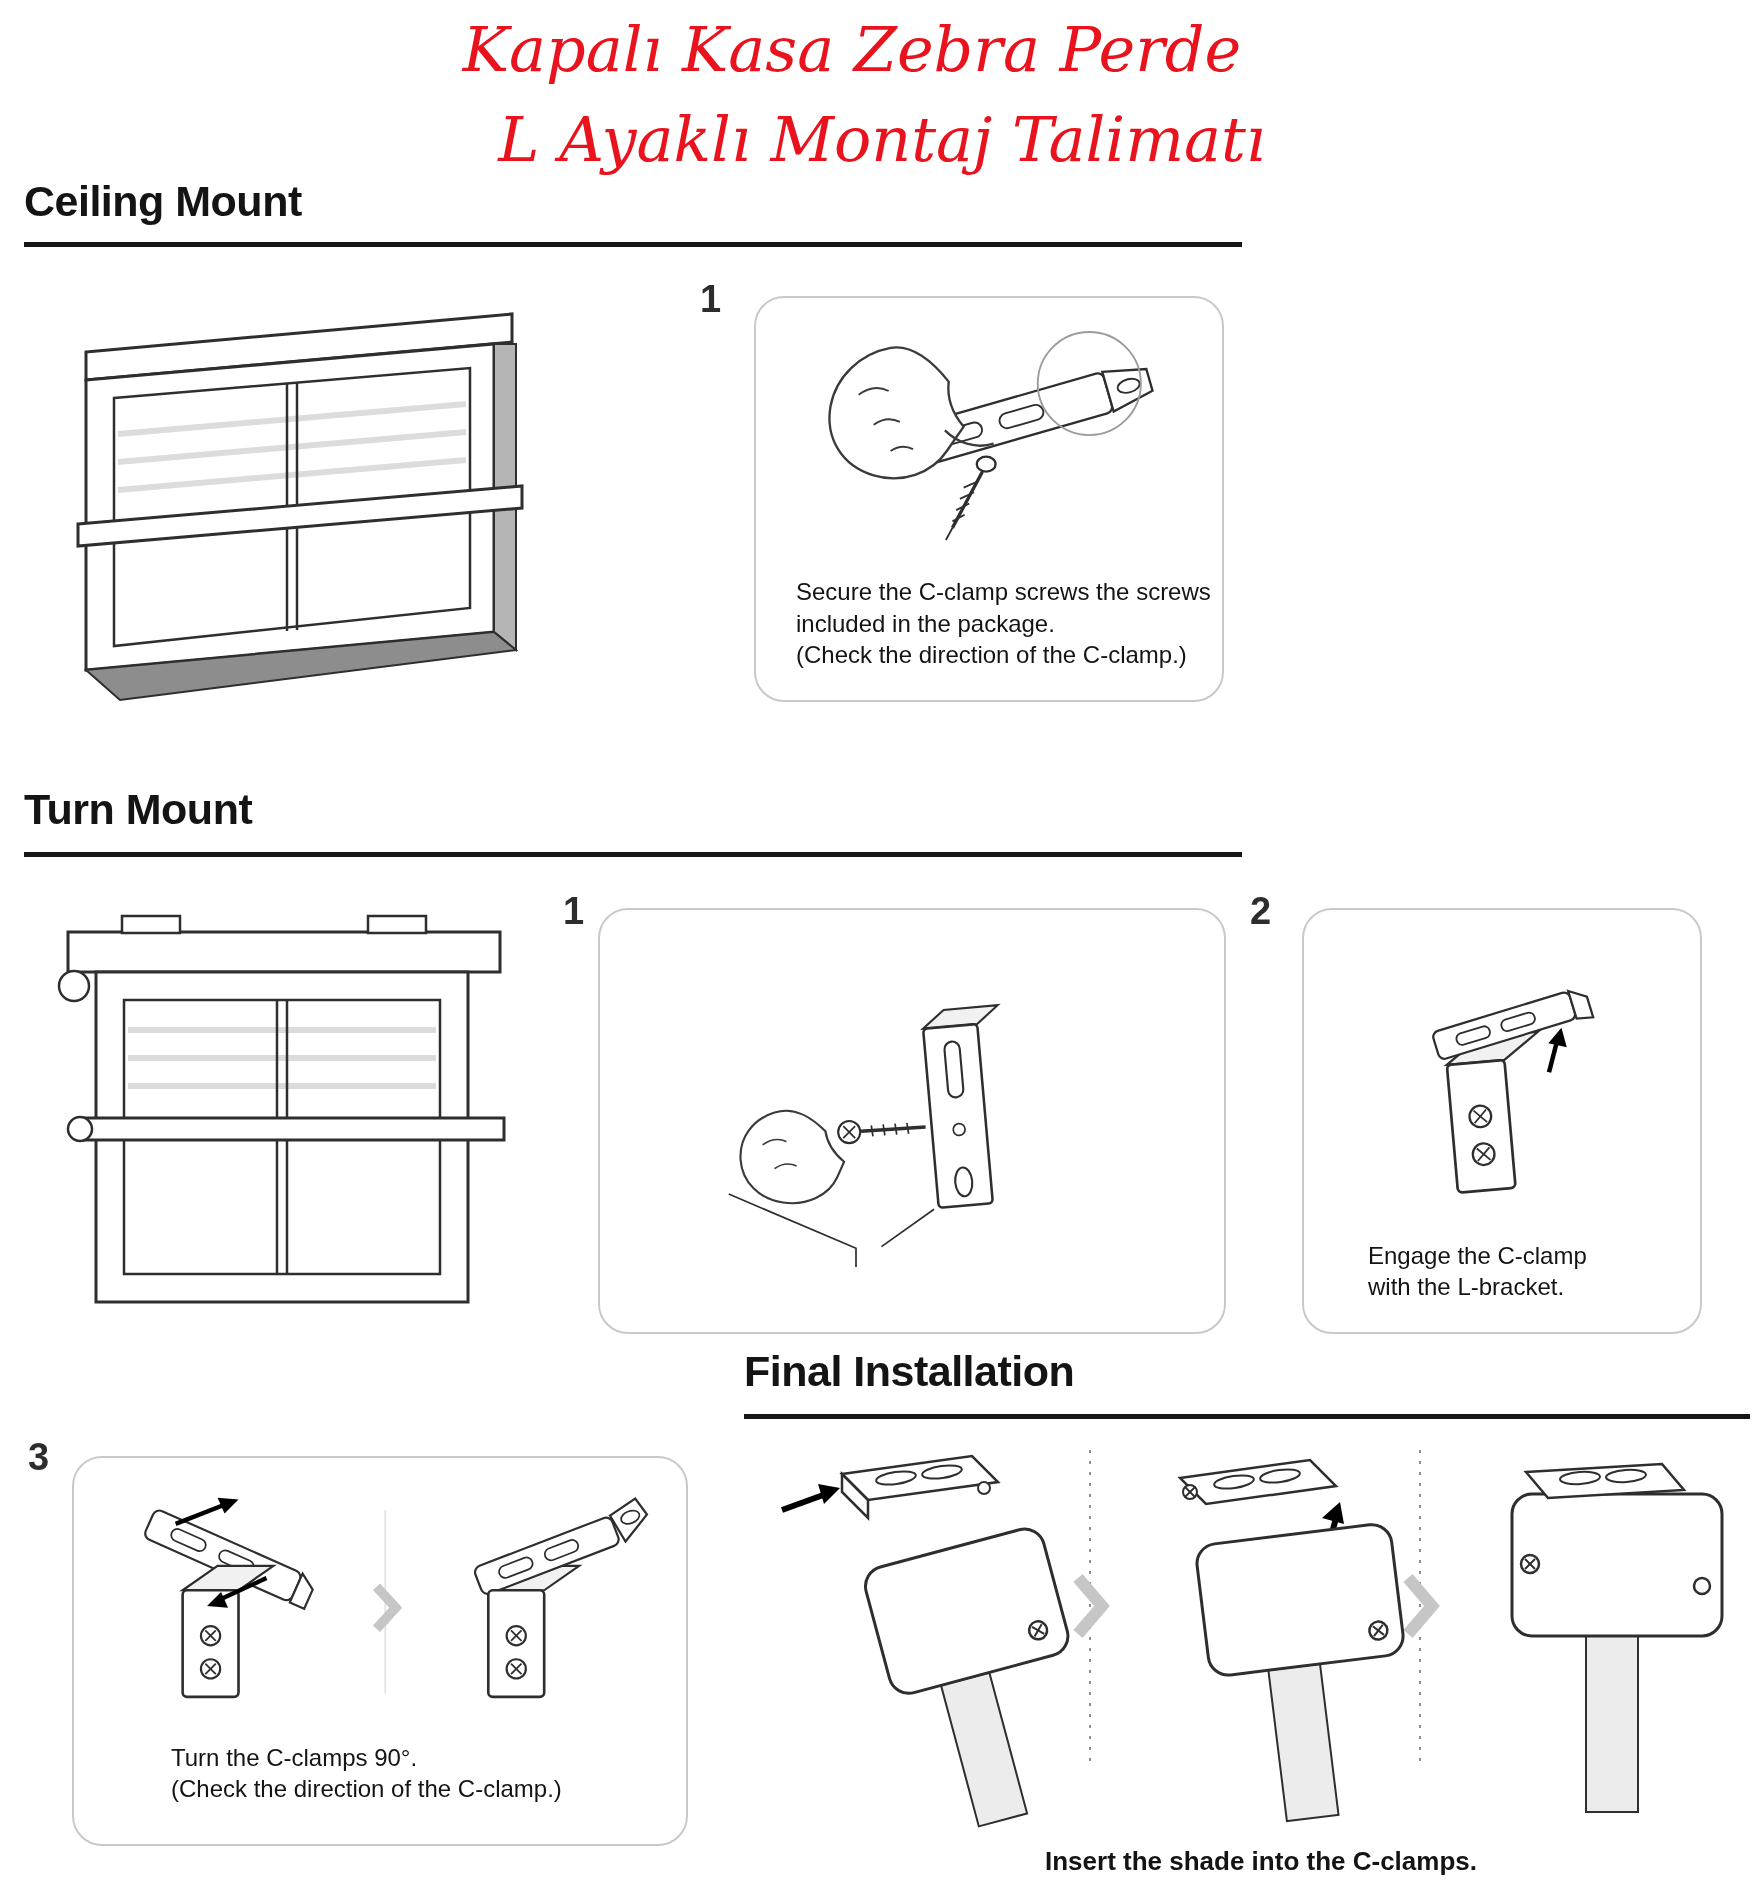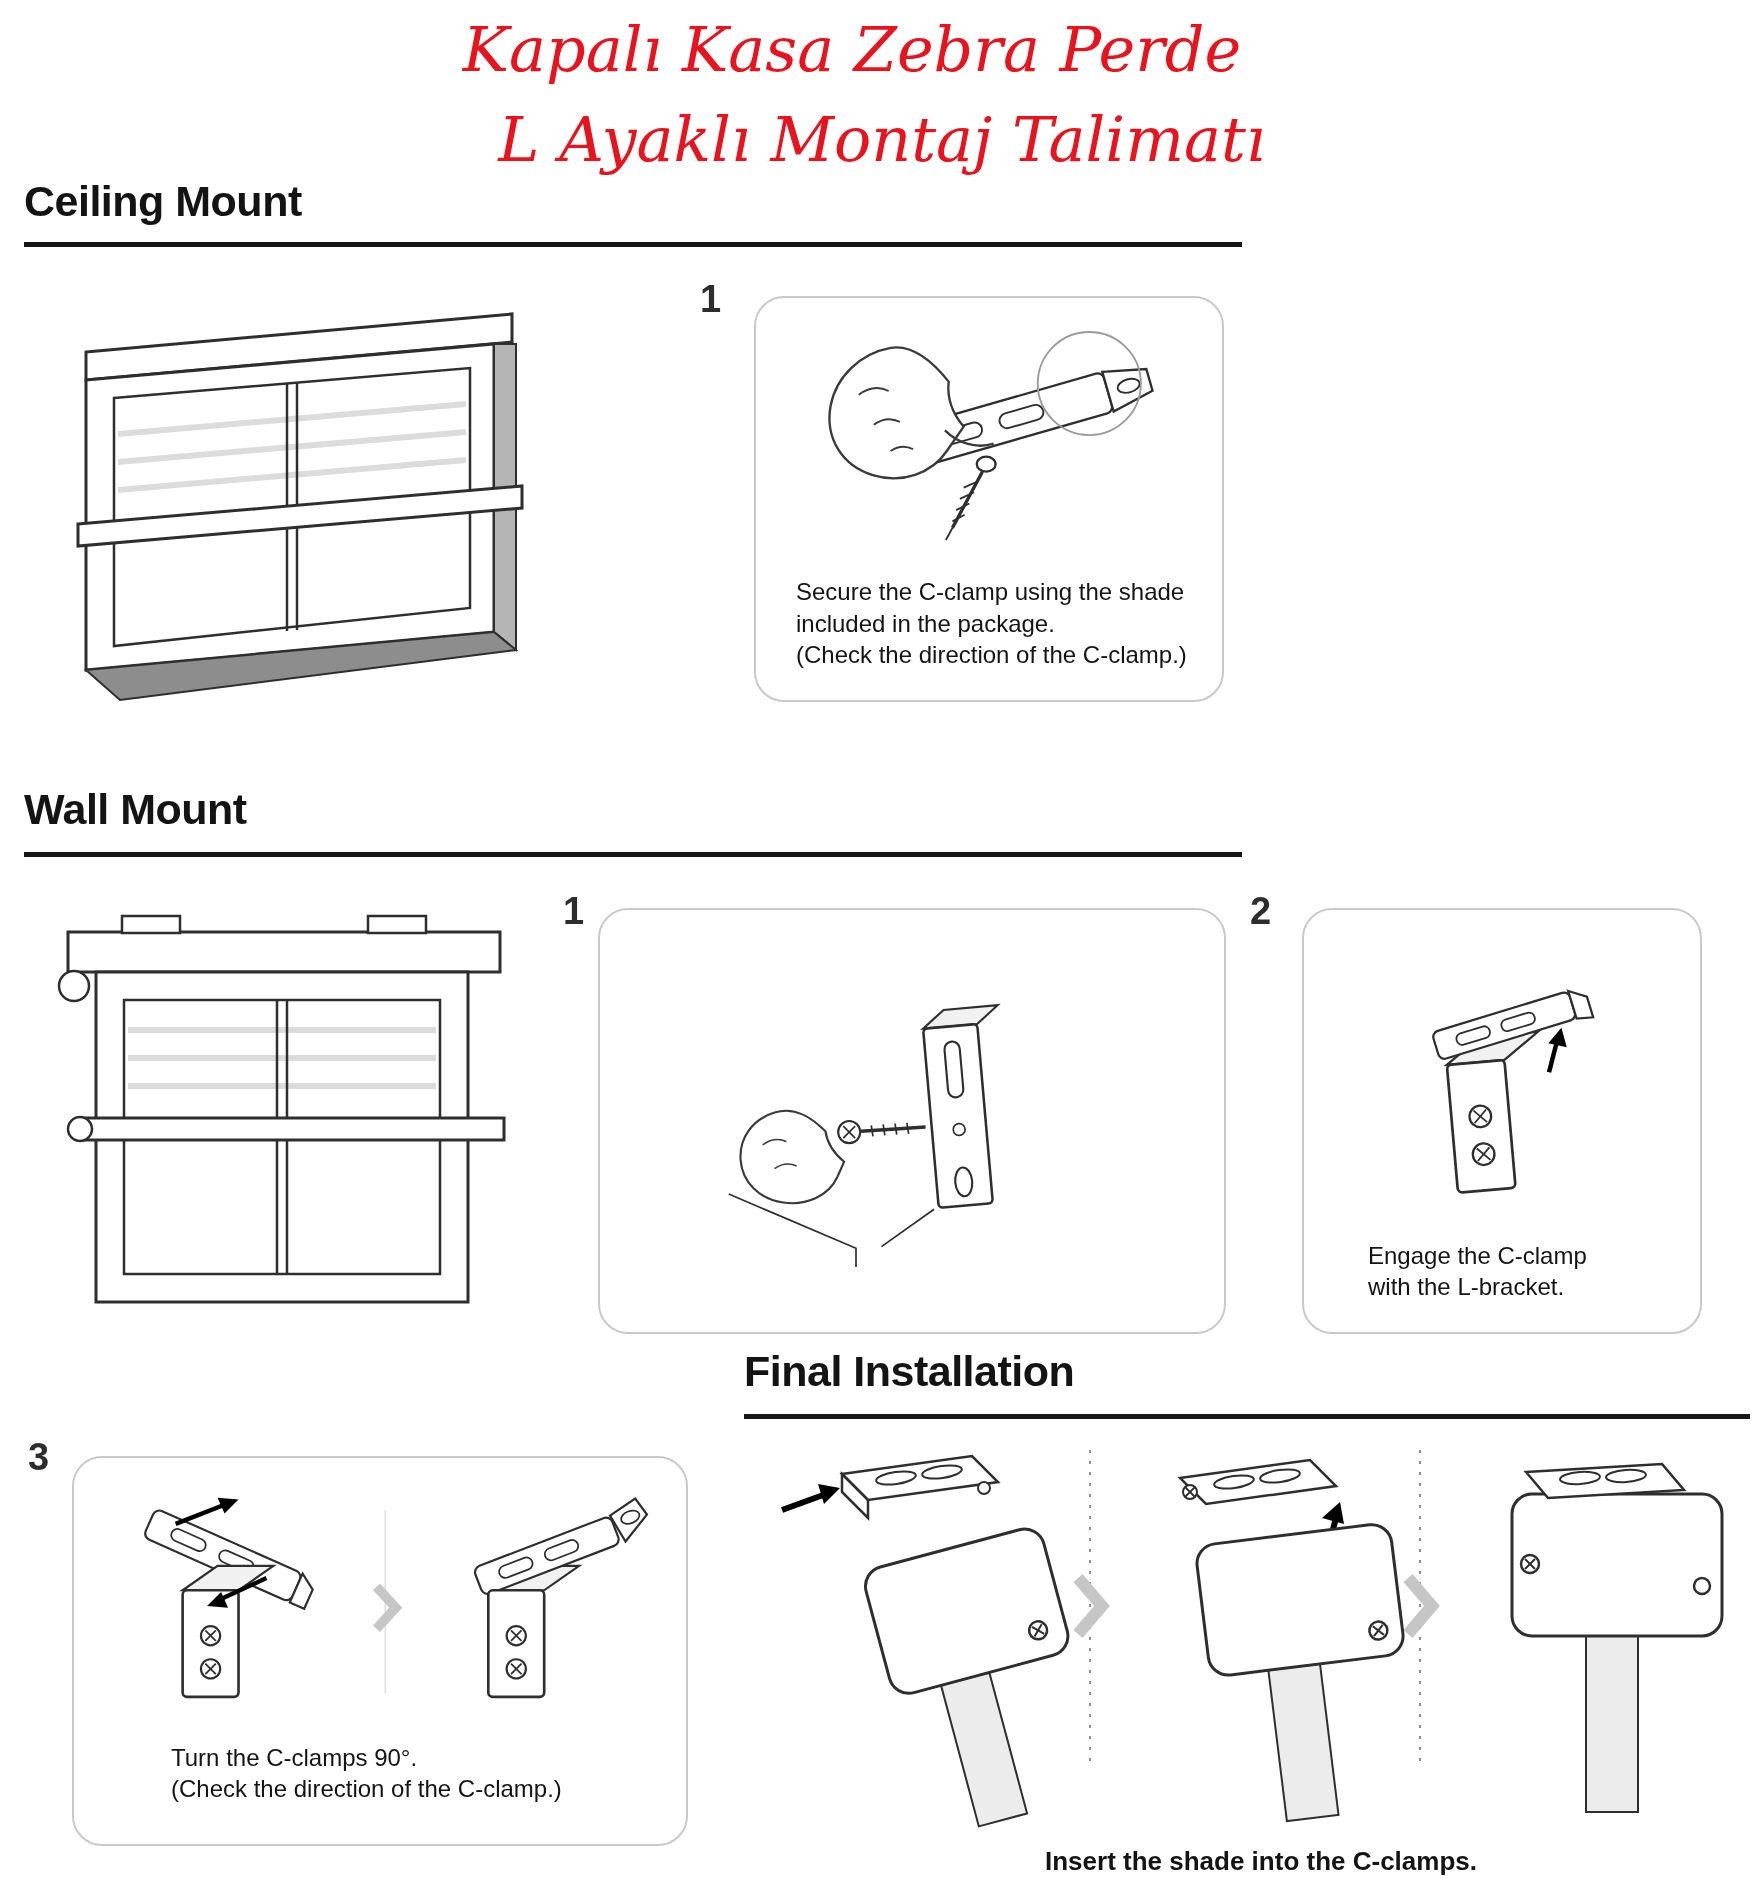--- a/index.html
+++ b/index.html
@@ -82,27 +82,27 @@
         <line x1="208" y1="166" x2="176" y2="226" stroke="#2e2e2e" stroke-width="3.5"></line>
         <line x1="204" y1="176" x2="188" y2="183" stroke="#2e2e2e" stroke-width="2"></line>
         <line x1="199" y1="188" x2="184" y2="195" stroke="#2e2e2e" stroke-width="2"></line>
         <line x1="194" y1="200" x2="180" y2="207" stroke="#2e2e2e" stroke-width="2"></line>
         <line x1="189" y1="212" x2="176" y2="219" stroke="#2e2e2e" stroke-width="2"></line>
         <line x1="176" y1="226" x2="169" y2="239" stroke="#2e2e2e" stroke-width="2"></line>
         <circle cx="322" cy="72" r="55" fill="none" stroke="#9b9b9b" stroke-width="2"></circle>
       </svg>
     </div>
     <p class="panel-caption">
-      <span class="cap-line">Secure the C-clamp using the shade</span>
+      <span class="cap-line">Secure the C-clamp screws the screws</span>
       <span class="cap-line">included in the package.</span>
       <span class="cap-line">(Check the direction of the C-clamp.)</span>
     </p>
   </div>
 
-  <h2 class="section-heading" style="left:24px; top:788px;">Wall Mount</h2>
+  <h2 class="section-heading" style="left:24px; top:788px;">Turn Mount</h2>
   <div class="rule" style="left:24px; top:852px; width:1218px;"></div>
 
   <div class="window-illus" style="left:30px; top:896px; width:530px; height:436px;">
     <svg viewBox="0 0 530 436">
       <rect x="38" y="36" width="432" height="40" fill="#fff" stroke="#2e2e2e" stroke-width="3"></rect>
       <rect x="92" y="20" width="58" height="17" fill="#fff" stroke="#2e2e2e" stroke-width="2.5"></rect>
       <rect x="338" y="20" width="58" height="17" fill="#fff" stroke="#2e2e2e" stroke-width="2.5"></rect>
       <circle cx="44" cy="90" r="15" fill="#fff" stroke="#2e2e2e" stroke-width="2.5"></circle>
       <rect x="66" y="76" width="372" height="330" fill="#fff" stroke="#2e2e2e" stroke-width="3"></rect>
       <rect x="94" y="104" width="316" height="274" fill="#fff" stroke="#2e2e2e" stroke-width="2.5"></rect>

